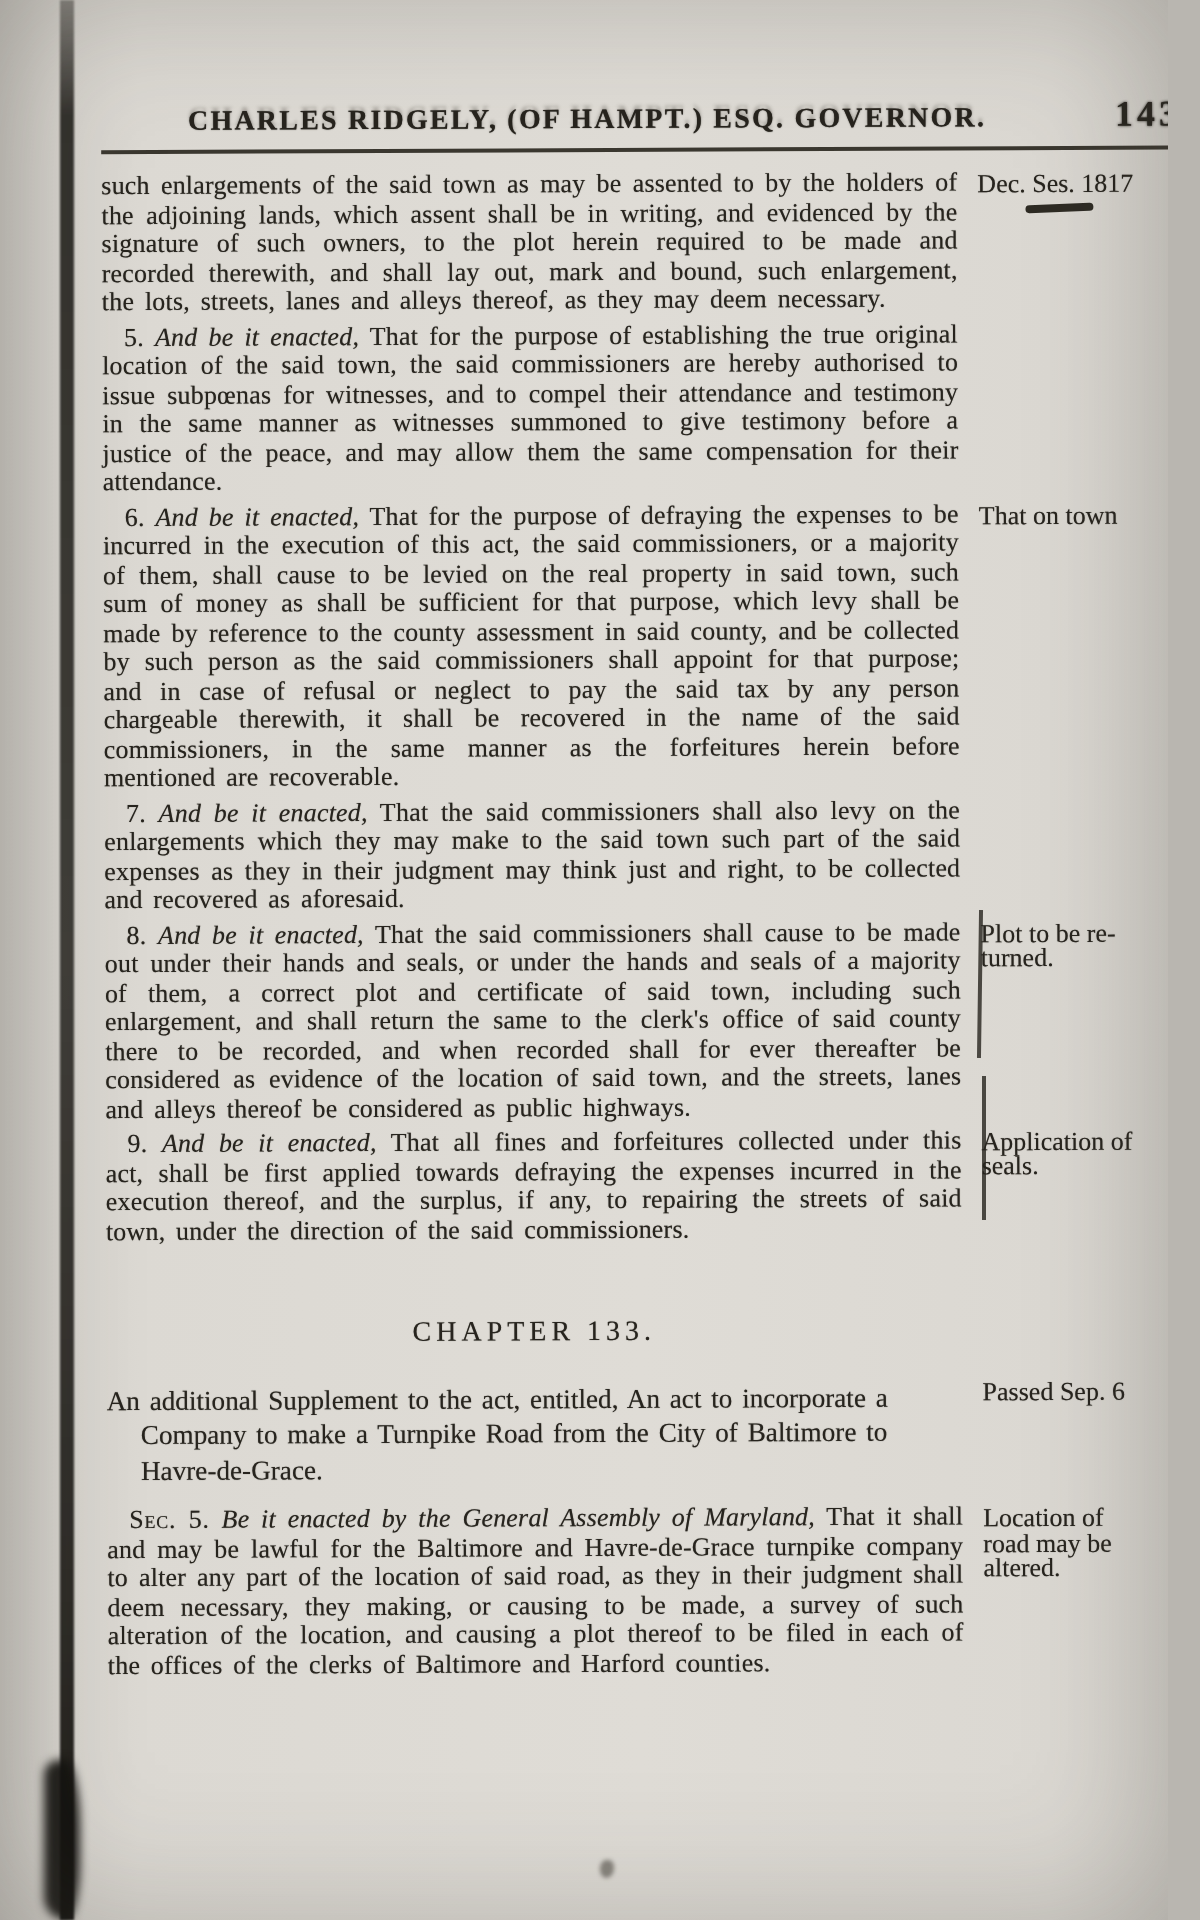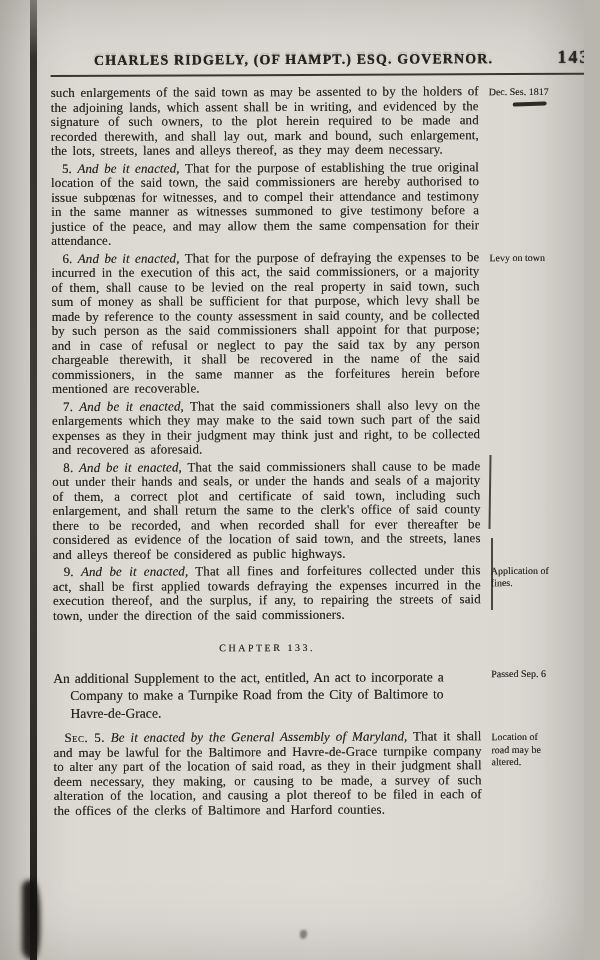--- a/index.html
+++ b/index.html
@@ -29,27 +29,27 @@
   .body { margin-top:9px; width:548px; }
   .row { display:flex; align-items:flex-start; }
   .para-col { width:428px; }
   .note-col { width:120px; box-sizing:border-box; padding-left:10px; padding-top:2px; }
 
   p.para { margin:0 0 3px; font-size:13px; line-height:14.5px; text-align:justify;
     text-indent:11px; word-spacing:2px; letter-spacing:.1px;
     text-shadow:0 0 .5px rgba(35,32,26,.55); }
   p.para.cont { text-indent:0; }
 
-  .note { font-size:10px; line-height:12.4px; white-space:pre-line;
+  .note { font-size:13px; line-height:12.4px; white-space:pre-line;
     text-shadow:0 0 .5px rgba(35,32,26,.5); }
   .note-underline { display:block; width:34px; height:3.5px; background:#2e2b24;
     margin:4px 0 0 24px; border-radius:2px; transform:rotate(-2deg); }
 
   .chapter-row .para-col { text-align:center; }
-  .chapter { display:inline-block; margin:17px 0 14px; font-size:10px; letter-spacing:2.5px;
+  .chapter { display:inline-block; margin:34px 0 14px; font-size:14px; letter-spacing:2.5px;
     text-shadow:0 0 .5px rgba(35,32,26,.55); }
 
   .act-title { margin:2px 0 9px; font-size:13.6px; line-height:17.4px;
     padding-left:17px; text-indent:-17px; word-spacing:1.5px;
     text-shadow:0 0 .55px rgba(35,32,26,.55); }
 
   .sec-label { font-variant:small-caps; letter-spacing:.4px; }
 
   .artifact-line { position:absolute; width:2px; background:rgba(38,35,29,.8); filter:blur(.3px); }
   .a1 { left:489px; top:455px; height:74px; transform:rotate(.8deg); }
@@ -96,21 +96,21 @@
 
       <div class="row">
         <div class="para-col">
           <p class="para">
             <span class="num">6.</span>
             <i>And be it enacted,</i>
             <span>That for the purpose of defraying the expenses to be incurred in the execution of this act, the said commissioners, or a majority of them, shall cause to be levied on the real property in said town, such sum of money as shall be sufficient for that purpose, which levy shall be made by reference to the county assessment in said county, and be collected by such person as the said commissioners shall appoint for that purpose; and in case of refusal or neglect to pay the said tax by any person chargeable therewith, it shall be recovered in the name of the said commissioners, in the same manner as the forfeitures herein before mentioned are recoverable.</span>
           </p>
         </div>
         <div class="note-col">
-          <div class="note">Levy on town</div>
+          <div class="note">That on town</div>
         </div>
       </div>
 
       <div class="row">
         <div class="para-col">
           <p class="para">
             <span class="num">7.</span>
             <i>And be it enacted,</i>
             <span>That the said commissioners shall also levy on the enlargements which they may make to the said town such part of the said expenses as they in their judgment may think just and right, to be collected and recovered as aforesaid.</span>
           </p>
@@ -118,33 +118,37 @@
       </div>
 
       <div class="row">
         <div class="para-col">
           <p class="para">
             <span class="num">8.</span>
             <i>And be it enacted,</i>
             <span>That the said commissioners shall cause to be made out under their hands and seals, or under the hands and seals of a majority of them, a correct plot and certificate of said town, including such enlargement, and shall return the same to the clerk's office of said county there to be recorded, and when recorded shall for ever thereafter be considered as evidence of the location of said town, and the streets, lanes and alleys thereof be considered as public highways.</span>
           </p>
         </div>
+        <div class="note-col">
+          <div class="note">Plot to be re-
+turned.</div>
+        </div>
       </div>
 
       <div class="row">
         <div class="para-col">
           <p class="para">
             <span class="num">9.</span>
             <i>And be it enacted,</i>
             <span>That all fines and forfeitures collected under this act, shall be first applied towards defraying the expenses incurred in the execution thereof, and the surplus, if any, to repairing the streets of said town, under the direction of the said commissioners.</span>
           </p>
         </div>
         <div class="note-col">
           <div class="note">Application of
-fines.</div>
+seals.</div>
         </div>
       </div>
 
       <div class="row chapter-row">
         <div class="para-col">
           <span class="chapter">CHAPTER 133.</span>
         </div>
         <div class="note-col"></div>
       </div>
 

